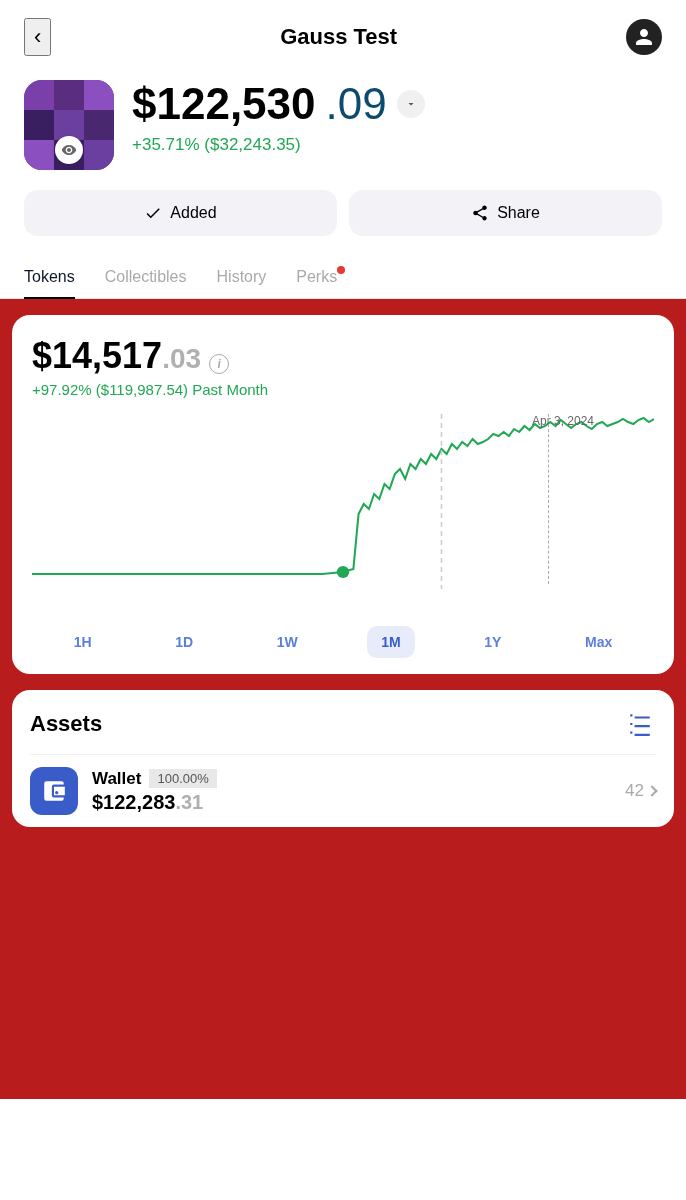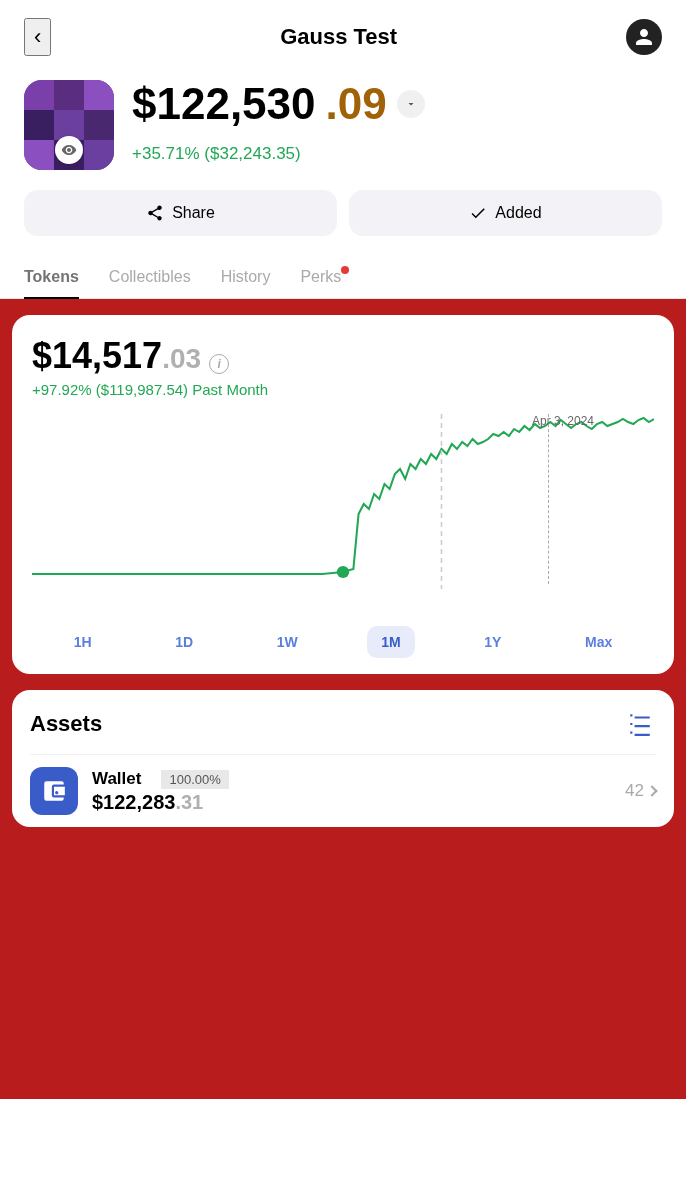--- a/index.html
+++ b/index.html
@@ -117,40 +117,40 @@
     .balance-main {
       font-size: 44px;
       font-weight: 700;
       color: #000;
       display: flex;
       align-items: center;
       gap: 10px;
       line-height: 1.1;
     }
     .balance-main .cents {
-      color: #a16207;
-      font-weight: 700;
+      color: #0c4a6e;
+      font-weight: 400;
     }
     .dropdown-btn {
       width: 28px;
       height: 28px;
       border-radius: 50%;
       background: #f0f0f0;
       border: none;
       display: flex;
       align-items: center;
       justify-content: center;
       cursor: pointer;
       flex-shrink: 0;
     }
     .balance-change {
       font-size: 17px;
       font-weight: 500;
       color: #22a855;
-      margin-top: 16px;
+      margin-top: 7px;
     }
 
     
     .action-buttons {
       display: flex;
       gap: 12px;
       padding: 0 24px 20px;
     }
     .action-btn {
       flex: 1;
@@ -179,22 +179,22 @@
       padding: 12px 0;
       font-size: 16px;
       font-weight: 500;
       color: #aaa;
       cursor: pointer;
       position: relative;
       border: none;
       background: none;
     }
     .tab.active {
-      color: #737373;
-      font-weight: 700;
+      color: #0f172a;
+      font-weight: 400;
     }
     .tab.active::after {
       content: '';
       position: absolute;
       bottom: -1px;
       left: 0;
       right: 0;
       height: 2px;
       background: #000;
     }
@@ -345,22 +345,22 @@
       display: flex;
       align-items: center;
       justify-content: center;
       margin-right: 14px;
       flex-shrink: 0;
     }
     .wallet-icon svg { fill: #fff; }
     .wallet-info { flex: 1; }
     .wallet-name-row {
       display: flex;
-      align-items: flex-end;
-      gap: 20px;
+      align-items: flex-start;
+      gap: 8px;
     }
     .wallet-name {
       font-size: 17px;
       font-weight: 600;
       color: #000;
     }
     .wallet-pct-badge {
       background: #e8e8e8;
       border-radius: 0;
       padding: 2px 8px;
@@ -438,29 +438,29 @@
           </svg>
       </button>
     </div>
     <div class="balance-change">+35.71% ($32,243.35)</div>
   </div>
 </div>
 
 <div class="action-buttons">
   <button class="action-btn">
     <svg width="18" height="18" viewBox="0 0 24 24" fill="#000">
+        <path d="M9 16.17L4.83 12l-1.42 1.41L9 19 21 7l-1.41-1.41z"></path>
+      </svg>
+    <span>Added</span>
+  </button>
+  <button class="action-btn">
+    <svg width="18" height="18" viewBox="0 0 24 24" fill="#000">
         <path d="M18 16.08c-.76 0-1.44.3-1.96.77L8.91 12.7c.05-.23.09-.46.09-.7s-.04-.47-.09-.7l7.05-4.11c.54.5 1.25.81 2.04.81 1.66 0 3-1.34 3-3s-1.34-3-3-3-3 1.34-3 3c0 .24.04.47.09.7L8.04 9.81C7.5 9.31 6.79 9 6 9c-1.66 0-3 1.34-3 3s1.34 3 3 3c.79 0 1.5-.31 2.04-.81l7.12 4.16c-.05.21-.08.43-.08.65 0 1.61 1.31 2.92 2.92 2.92 1.61 0 2.92-1.31 2.92-2.92s-1.31-2.92-2.92-2.92z"></path>
       </svg>
     <span>Share</span>
-  </button>
-  <button class="action-btn">
-    <svg width="18" height="18" viewBox="0 0 24 24" fill="#000">
-        <path d="M9 16.17L4.83 12l-1.42 1.41L9 19 21 7l-1.41-1.41z"></path>
-      </svg>
-    <span>Added</span>
   </button>
 </div>
 
 <div class="tabs">
   <button class="tab active">Tokens</button>
   <button class="tab">Collectibles</button>
   <button class="tab">History</button>
   <button class="tab tab-perks">
     <span>Perks</span>
     <span class="tab-dot"></span>

